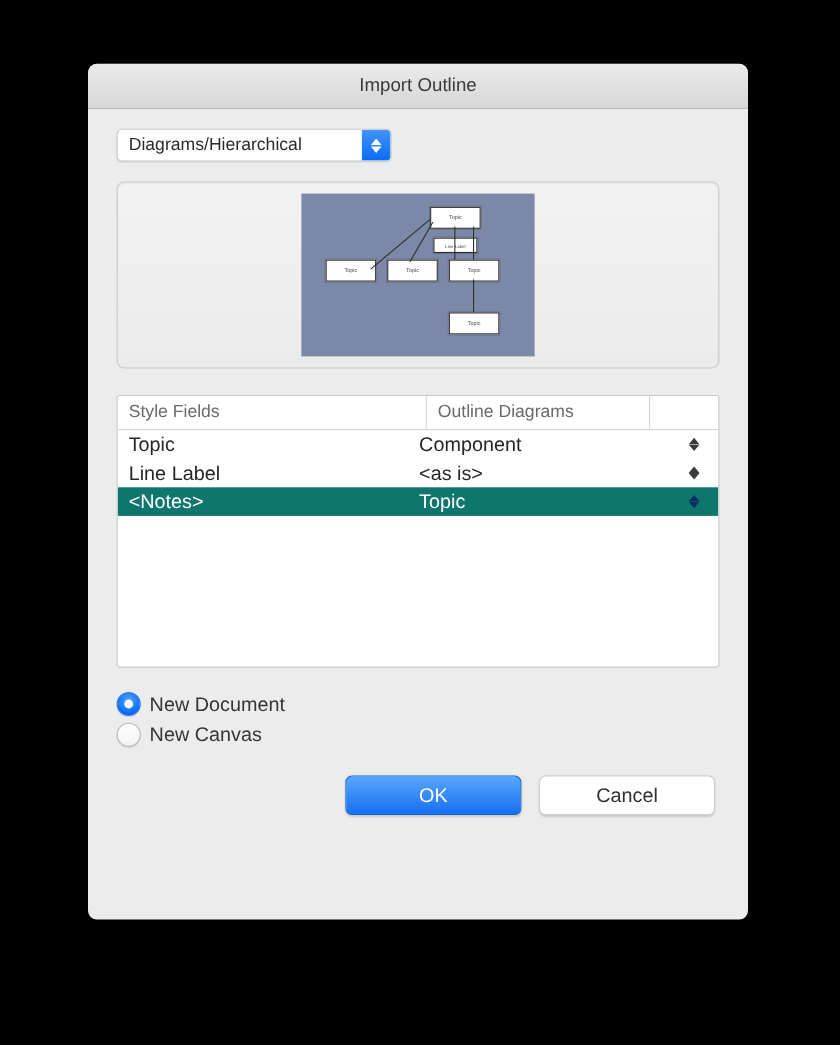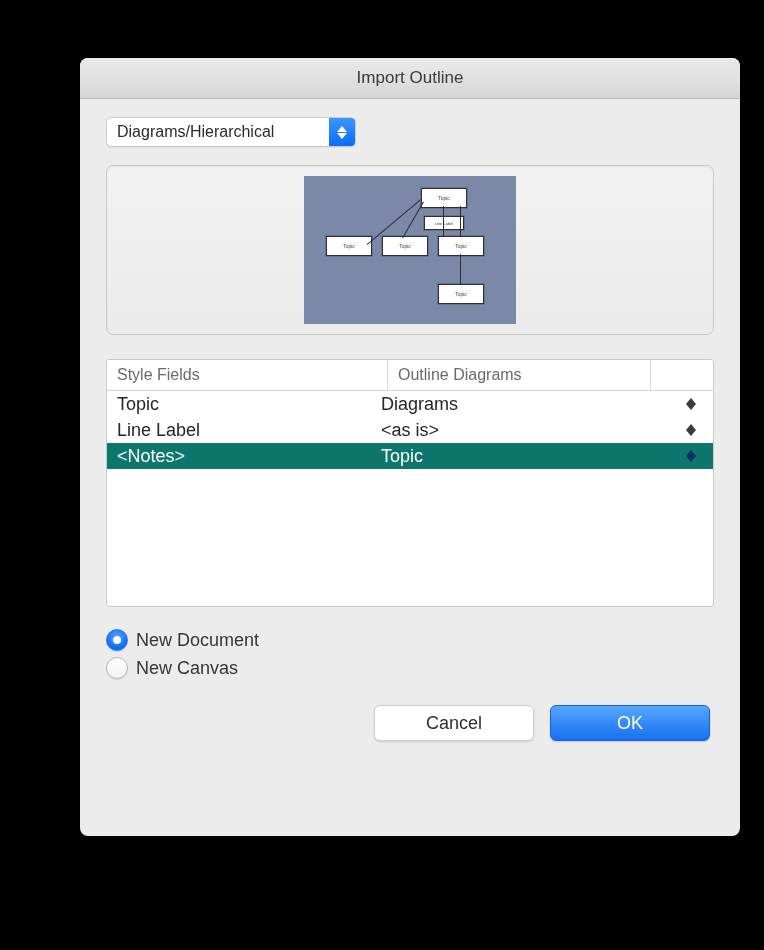--- a/index.html
+++ b/index.html
@@ -9,21 +9,21 @@
     height: 950px;
     background: #000;
     font-family: -apple-system, "Helvetica Neue", Arial, sans-serif;
     font-size: 13px;
     color: #232323;
   }
   .dialog {
     position: absolute;
     left: 80px;
     top: 58px;
-    width: 660px;
+    width: 600px;
     height: 778px;
     background: #ececec;
     border-radius: 8px;
     box-shadow: 0 25px 60px rgba(0,0,0,0.55), 0 0 0 1px rgba(0,0,0,0.2);
     overflow: hidden;
     display: flex;
     flex-direction: column;
   }
   .titlebar {
     height: 40px;
@@ -271,21 +271,21 @@
     <div class="table-frame">
       <div class="thead">
         <div class="th col-a">Style Fields</div>
         <div class="th col-b">Outline Diagrams</div>
         <div class="th col-c"></div>
       </div>
       <div class="tbody">
 
         <div class="row normal">
           <div class="cell col-a">Topic</div>
-          <div class="cell col-b">Diagrams</div>
+          <div class="cell col-b">Component</div>
           <div class="cell col-c stepper">
             <svg width="10" height="6" viewBox="0 0 10 6">
                 <polygon points="5,0 10,6 0,6" fill="#3b3b3b"></polygon>
               </svg>
             <svg width="10" height="6" viewBox="0 0 10 6">
                 <polygon points="0,0 10,0 5,6" fill="#3b3b3b"></polygon>
               </svg>
           </div>
         </div>
 
@@ -323,22 +323,22 @@
         <span class="radio checked"></span>
         <span>New Document</span>
       </div>
       <div class="radio-row">
         <span class="radio"></span>
         <span>New Canvas</span>
       </div>
     </div>
 
     <div class="buttons">
+      <div class="btn primary">
+        <span>OK</span>
+      </div>
       <div class="btn default">
         <span>Cancel</span>
       </div>
-      <div class="btn primary">
-        <span>OK</span>
-      </div>
     </div>
 
   </div>
 </div>
 
 </body></html>

